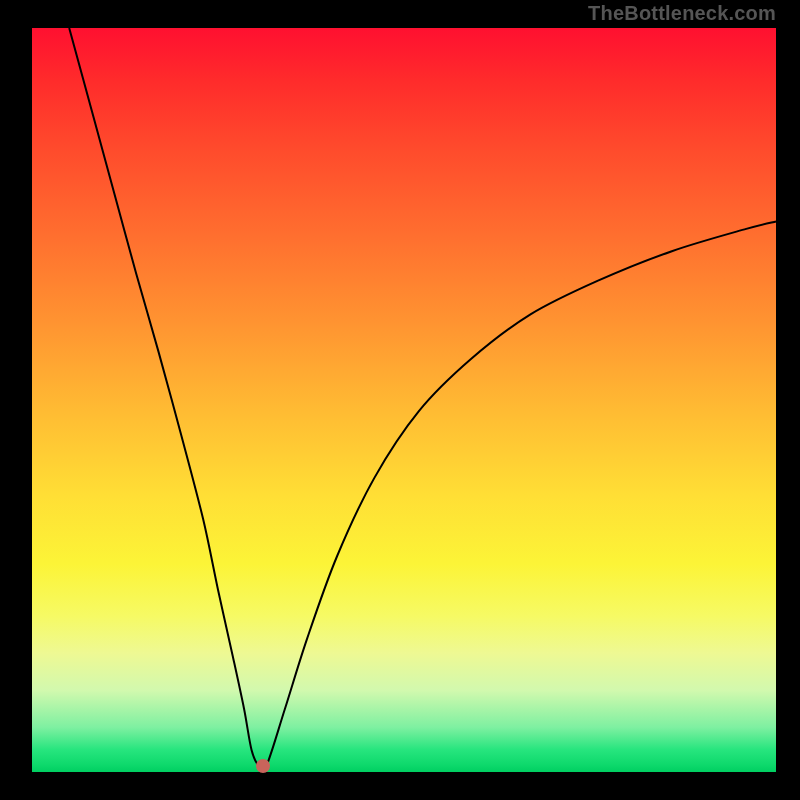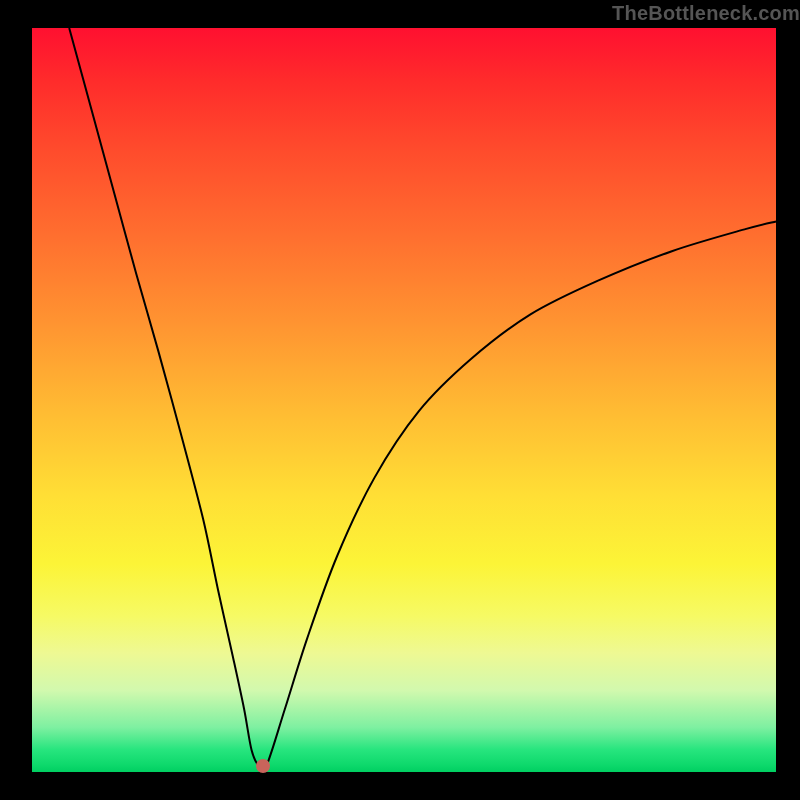--- a/index.html
+++ b/index.html
@@ -13,21 +13,21 @@
   }
   .wrap {
     position: relative;
     width: 800px;
     height: 800px;
     background: #000;
   }
   .watermark {
     position: absolute;
     top: 2px;
-    right: 0;
+    right: 24px;
     color: #555;
     font-size: 20px;
     font-weight: 600;
     letter-spacing: 0.2px;
     user-select: none;
   }
   .plot-frame {
     position: absolute;
     left: 32px;
     top: 28px;

